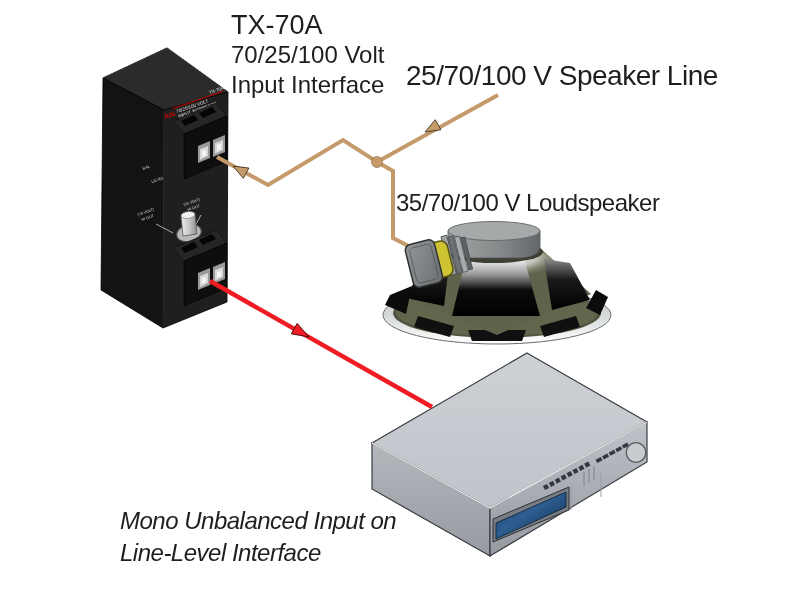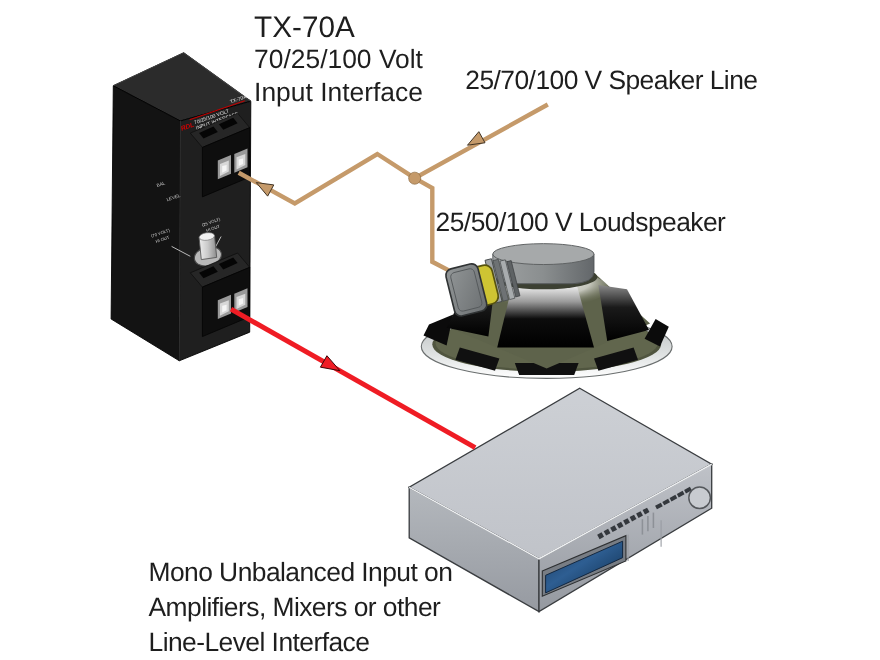--- a/index.html
+++ b/index.html
@@ -5,23 +5,23 @@
   html,body{margin:0;padding:0;background:#ffffff;}
   .stage{
     position:relative;width:800px;height:600px;background:#ffffff;overflow:hidden;
     font-family:"Liberation Sans","DejaVu Sans",sans-serif;color:#1e1e1e;
   }
   .stage svg{position:absolute;left:0;top:0;}
   .lbl{position:absolute;white-space:nowrap;letter-spacing:-0.5px;color:#1e1e1e;}
   .title-block{position:absolute;left:231px;top:10px;line-height:30px;}
   .title-block .t1{font-size:27px;}
   .title-block .t2{font-size:24px;}
-  .speaker-line-lbl{left:423px;top:60px;font-size:24px;}
+  .speaker-line-lbl{left:406px;top:60px;font-size:28px;}
   .loudspeaker-lbl{left:396px;top:189px;font-size:24px;}
-  .bottom-block{position:absolute;left:135px;top:505px;font-size:24px;line-height:32px;letter-spacing:-0.5px;}
+  .bottom-block{position:absolute;left:120px;top:505px;font-size:24px;line-height:32px;letter-spacing:-0.5px;font-style:italic;}
 </style>
 </head>
 <body>
 
 <div class="stage">
 
 <svg width="800" height="600" viewBox="0 0 800 600">
   <defs>
     <linearGradient id="ampTop" x1="0" y1="0" x2="0" y2="1">
       <stop offset="0" stop-color="#CDD0D5"></stop>
@@ -221,21 +221,20 @@
 </svg>
 
 <div class="title-block">
   <div class="t1">TX-70A</div>
   <div class="t2">70/25/100 Volt</div>
   <div class="t2">Input Interface</div>
 </div>
 
 <div class="lbl speaker-line-lbl">25/70/100 V Speaker Line</div>
 
-<div class="lbl loudspeaker-lbl">25/50/100 V Loudspeaker</div>
+<div class="lbl loudspeaker-lbl">35/70/100 V Loudspeaker</div>
 
 <div class="bottom-block">
   <div>Mono Unbalanced Input on</div>
-  <div>Amplifiers, Mixers or other</div>
   <div>Line-Level Interface</div>
 </div>
 
 </div>
 
 </body></html>

